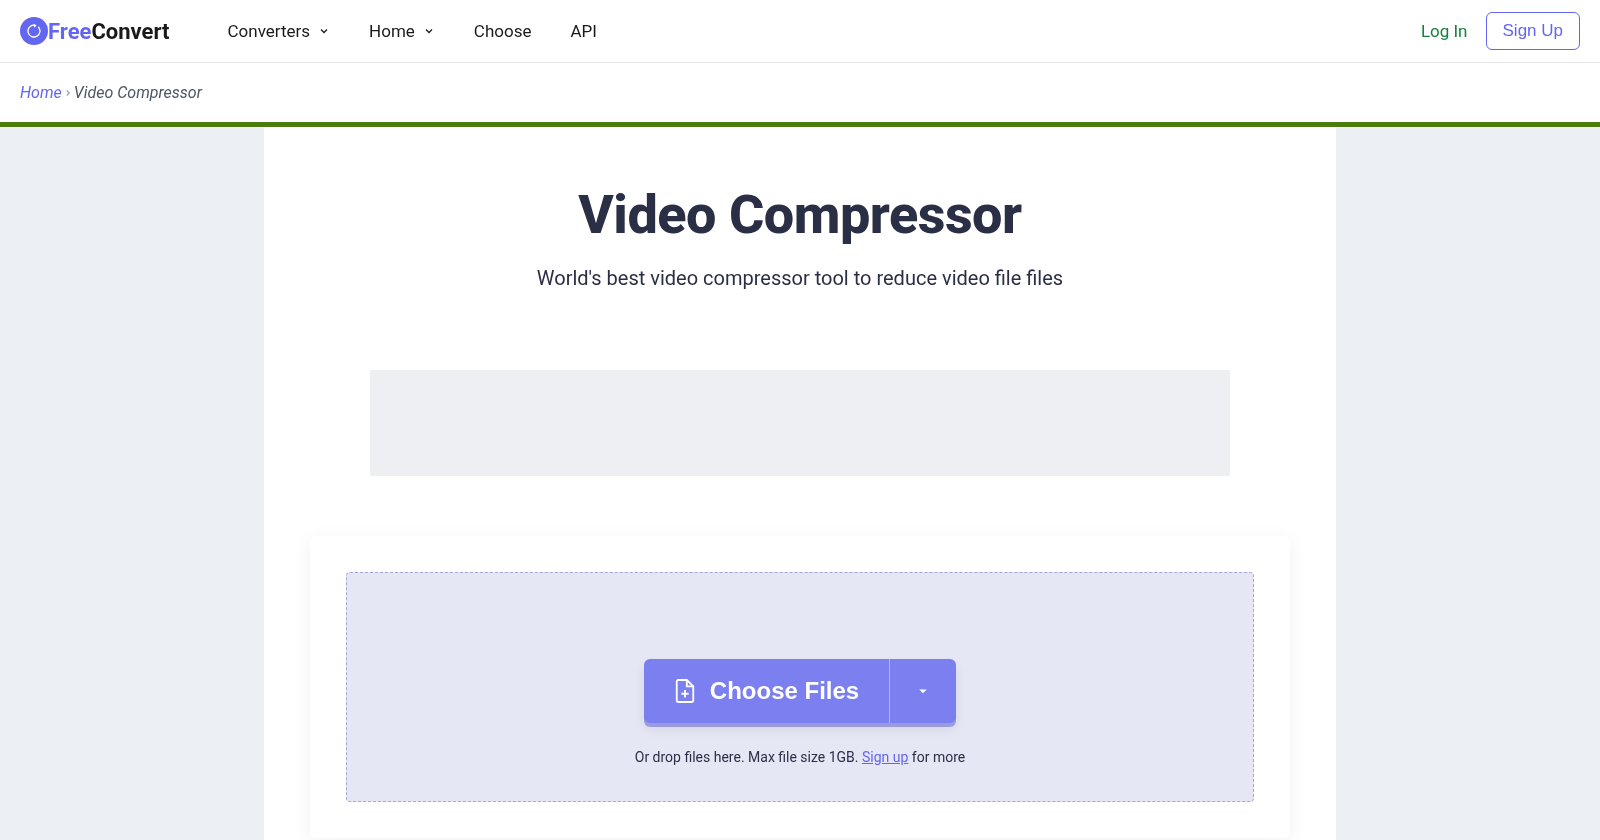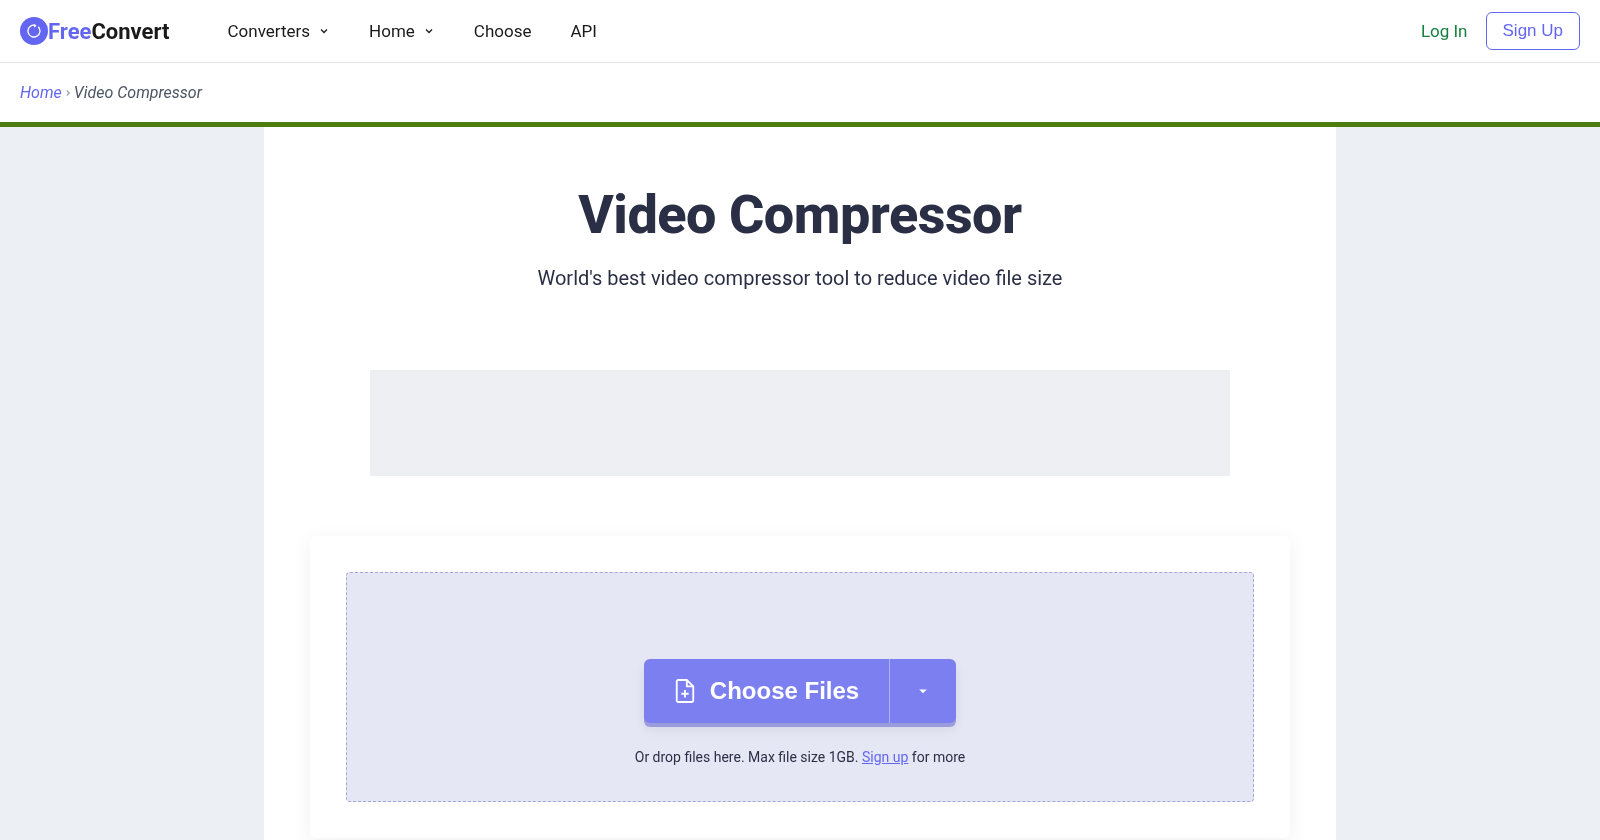--- a/index.html
+++ b/index.html
@@ -92,21 +92,21 @@
   <span class="home-link">Home</span>
   <svg class="chev" width="10" height="14" viewBox="0 0 24 24" fill="none" stroke="#9ca3af" stroke-width="3">
       <polyline points="9 18 15 12 9 6"></polyline>
     </svg>
   <span>Video Compressor</span>
 </div>
 
 <div class="page-bg">
   <div class="content-card">
     <h1 class="page-title">Video Compressor</h1>
-    <p class="page-subtitle">World's best video compressor tool to reduce video file size</p>
+    <p class="page-subtitle">World's best video compressor tool to reduce video file files</p>
 
     <div class="ad-placeholder"></div>
 
     <div class="upload-card">
       <div class="dropzone">
         <div class="choose-wrap">
           <button class="choose-btn">
             <svg class="file-icon" viewBox="0 0 24 28" fill="none" stroke="#fff" stroke-width="2">
               <path d="M14 2H5a2 2 0 0 0-2 2v20a2 2 0 0 0 2 2h14a2 2 0 0 0 2-2V9l-7-7z"></path>
               <polyline points="14 2 14 9 21 9"></polyline>

